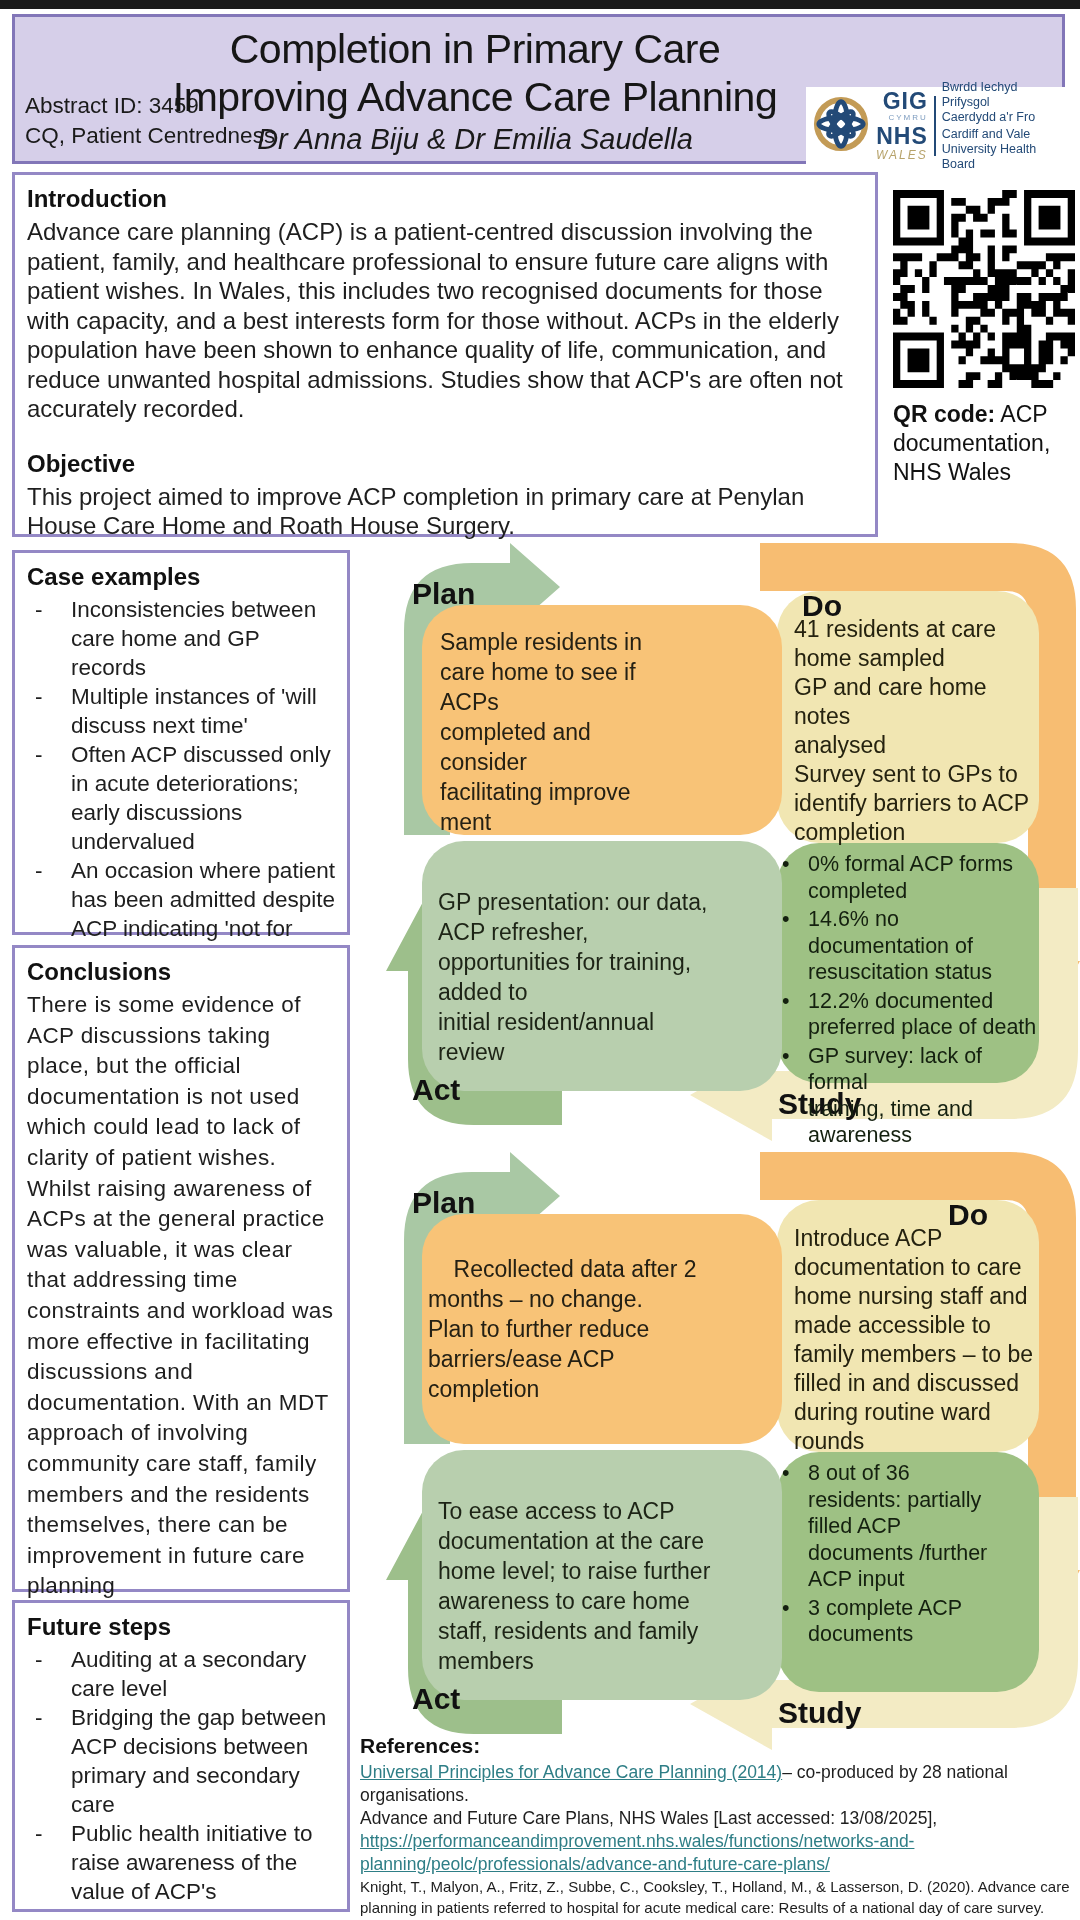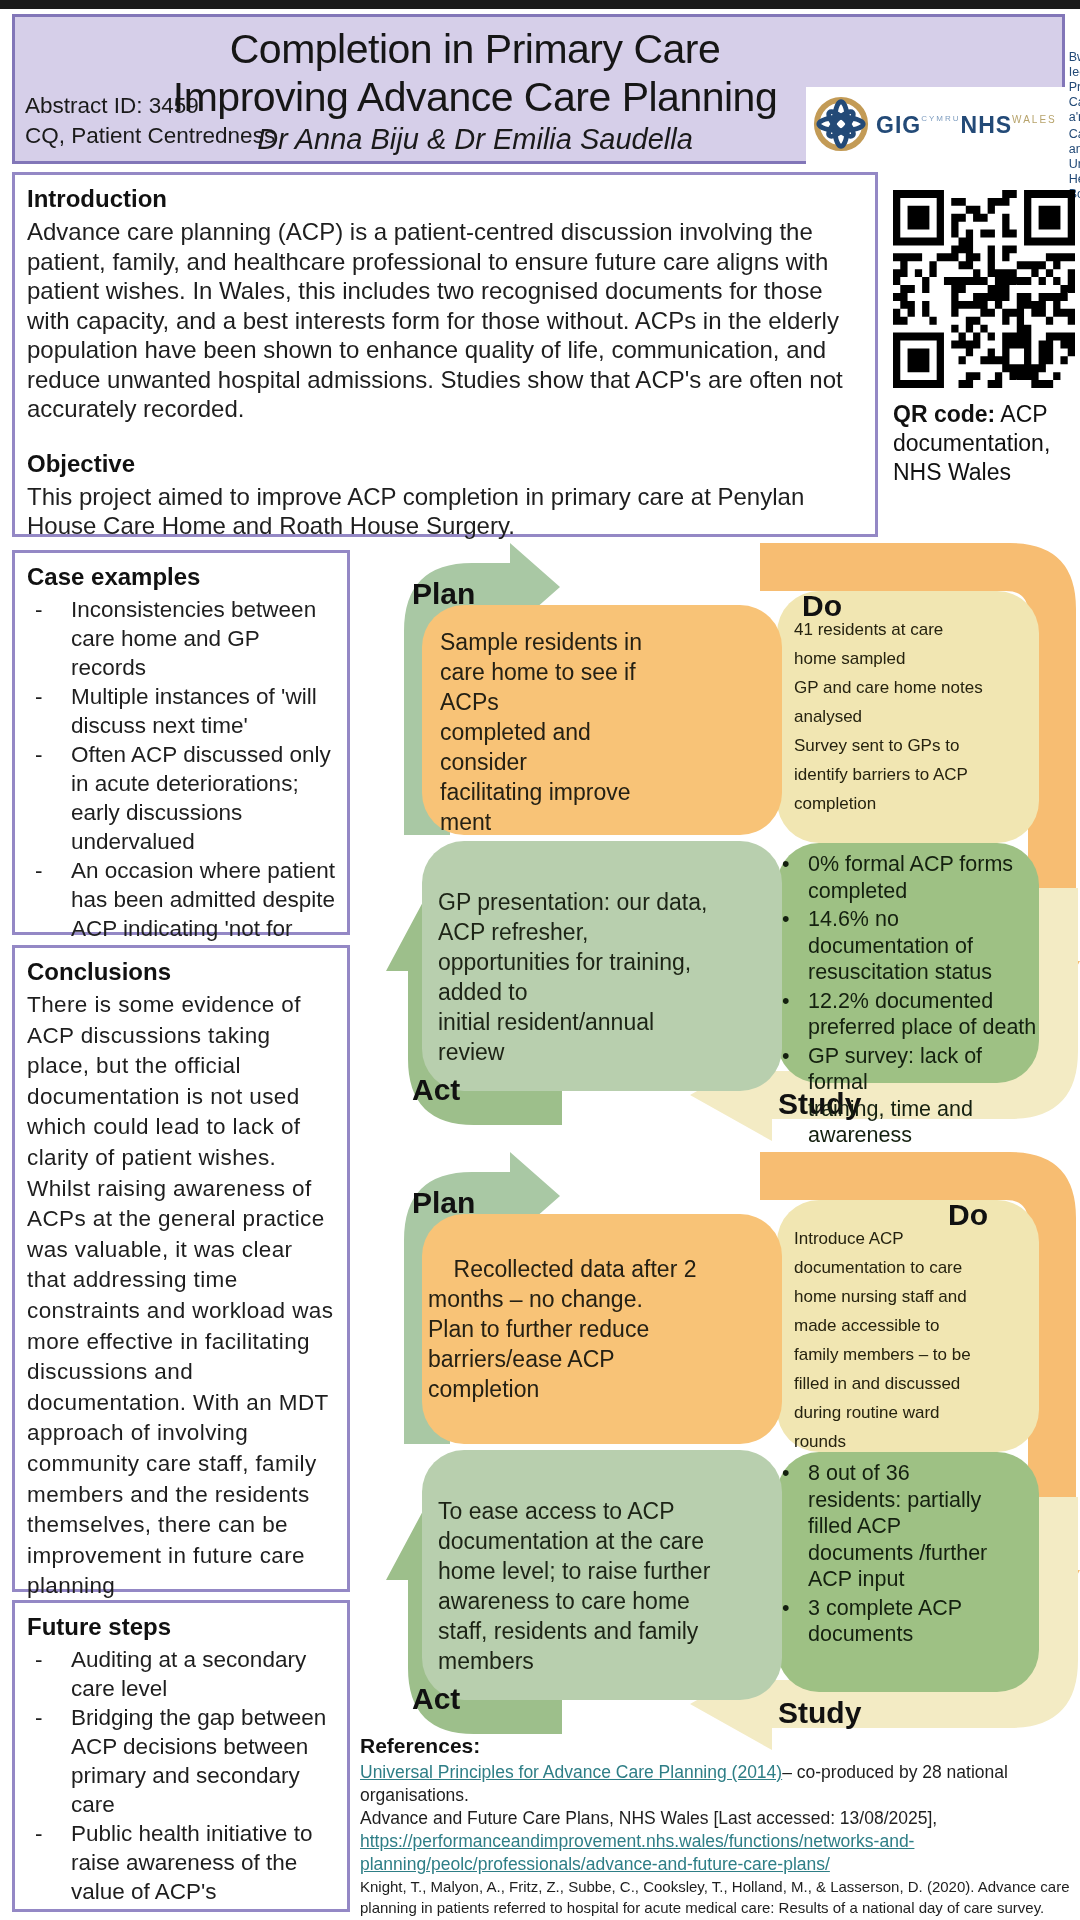--- a/index.html
+++ b/index.html
@@ -7,24 +7,24 @@
   .abs{position:absolute;}
   .top-strip{left:0;top:0;width:1080px;height:9px;background:#1b1b1b;}
 
   
   .header-box{left:12px;top:14px;width:1053px;height:150px;background:#d6cfe9;border:3px solid #8276b8;box-sizing:border-box;}
   .hdr-left{left:10px;top:74px;font-size:22.5px;color:#1a1a1a;line-height:30px;}
   .title-wrap{left:120px;top:8px;width:680px;text-align:center;}
   .title-line{font-size:41px;color:#161616;letter-spacing:-0.5px;line-height:48px;}
   .authors{font-style:italic;font-size:29px;margin-top:2px;color:#1a1a1a;}
   .logo-box{left:791px;top:70px;width:266px;height:77px;background:#fff;display:flex;align-items:center;padding:0 6px;box-sizing:border-box;gap:6px;}
-  .logo-abbr{display:flex;flex-direction:row;align-items:flex-start;line-height:1;}
+  .logo-abbr{display:flex;flex-direction:column;align-items:flex-end;line-height:1;}
   .logo-abbr .big{font-size:23px;font-weight:bold;color:#234a77;letter-spacing:1px;}
   .logo-abbr .small1{font-size:8px;letter-spacing:2px;color:#7d9cbf;margin:1px 0 3px 0;}
-  .logo-abbr .small2{font-size:10px;letter-spacing:2px;color:#b7a36b;margin-top:1px;}
+  .logo-abbr .small2{font-size:12px;letter-spacing:2px;color:#b7a36b;margin-top:1px;font-style:italic;}
   .logo-div{width:2px;height:60px;background:#234a77;}
   .logo-text{font-size:12.5px;color:#234a77;line-height:15px;}
   .logo-text .blk{margin:2px 0;}
 
   
   .wbox{background:#fff;border:3px solid #9488c5;box-sizing:border-box;padding:8px 12px;}
   .sec-head{font-weight:bold;font-size:24px;color:#111;margin:2px 0 4px 0;}
   .intro-box{left:12px;top:172px;width:866px;height:365px;}
   .intro-body{font-size:24px;line-height:29.5px;color:#1e1e1e;}
   .objective-gap{height:24px;}
@@ -50,21 +50,21 @@
   .cycle svg.bg{position:absolute;left:0;top:0;}
   .lbl{position:absolute;font-weight:bold;font-size:30px;color:#111;}
   .lbl-plan{left:30px;top:34px;}
   .lbl-do{left:420px;top:46px;text-align:right;}
   .lbl-act{left:30px;top:530px;}
   .lbl-study{left:396px;top:544px;}
   .c2 .lbl-do{left:566px;}
   .ctext{position:absolute;white-space:pre-line;color:#242014;}
   .plan-text{left:58px;top:84px;width:330px;font-size:23px;line-height:30px;}
   .c2 .plan-text{left:46px;top:102px;}
-  .do-text{left:412px;top:72px;width:250px;font-size:17px;line-height:29px;color:#25220f;}
+  .do-text{left:412px;top:72px;width:250px;font-size:23px;line-height:29px;color:#25220f;}
   .act-text{left:56px;top:344px;width:330px;font-size:23px;line-height:30px;color:#1d2416;}
   .study-list{position:absolute;left:400px;top:308px;width:258px;font-size:21.5px;line-height:26.5px;color:#14200f;}
   .study-list ul{list-style:none;margin:0;padding:0;}
   .study-list li{display:flex;margin-bottom:2px;}
   .bullet{flex:0 0 26px;}
   .btext{flex:1;white-space:pre-line;}
 
   
   .refs{left:360px;top:1734px;width:718px;}
   .refs-head{font-size:21px;font-weight:bold;line-height:24px;margin-bottom:3px;color:#111;}

